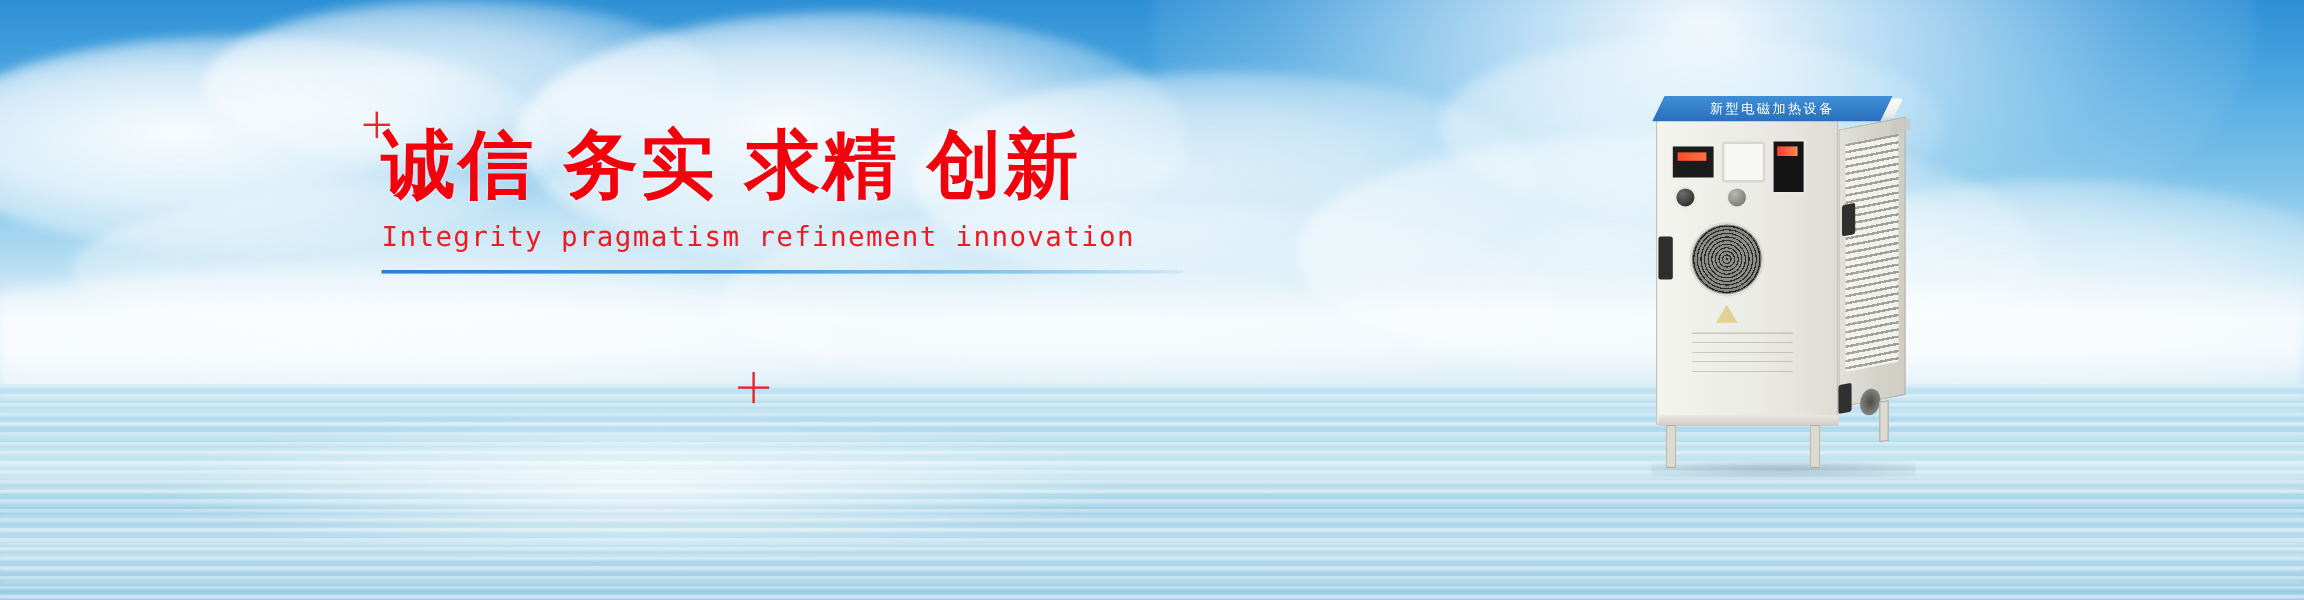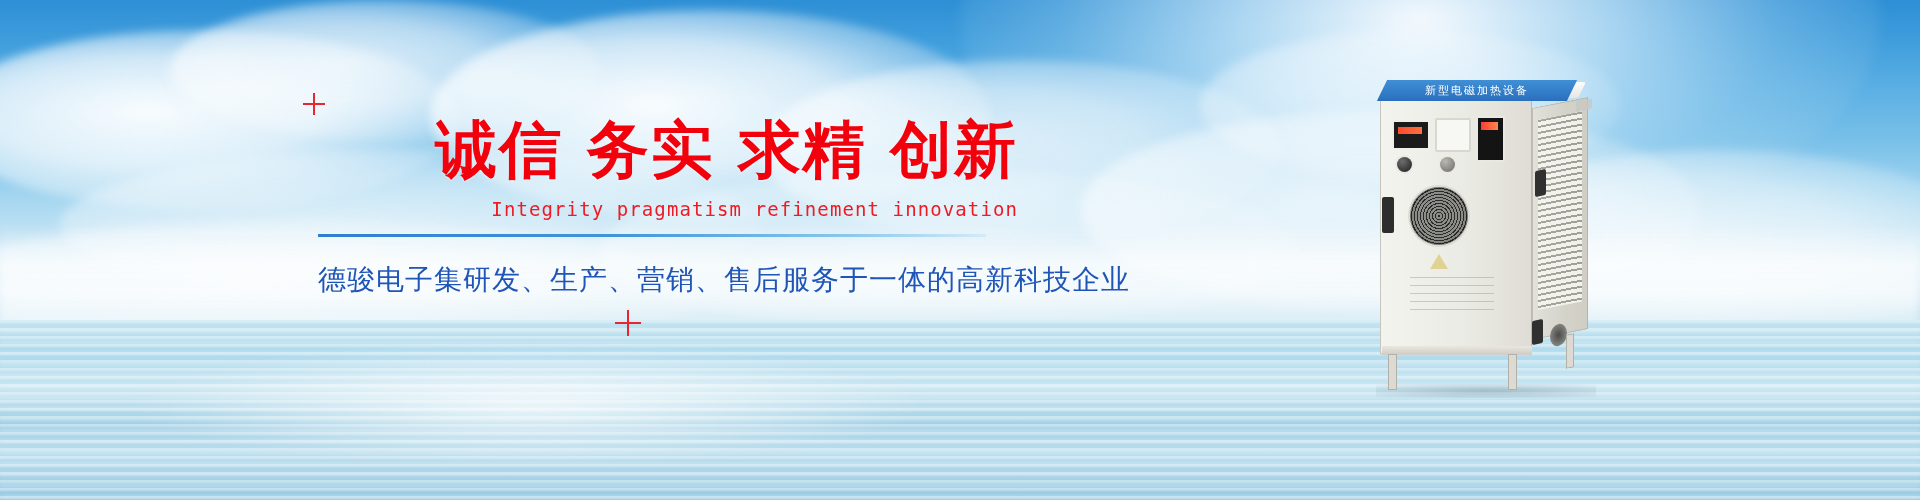--- a/index.html
+++ b/index.html
@@ -104,37 +104,36 @@
     position:absolute; left:120px; top:345px; width:820px; height:120px;
     background: radial-gradient(ellipse at center,
         rgba(255,255,255,0.75) 0%, rgba(255,255,255,0.0) 70%);
     filter: blur(8px);
   }
 
   
   .textblock {
     position: absolute;
     left: 318px;
-    top: 117px;
+    top: 104px;
     width: 700px;
-    text-align: right;
   }
   .headline {
     color: #f2000c;
     font-size: 62px;
     font-weight: 700;
     letter-spacing: 2px;
     line-height: 1.08;
     white-space: nowrap;
     font-family: "DejaVu Sans", sans-serif;
     text-shadow: 0 1px 2px rgba(255,255,255,0.55);
   }
   .subline-en {
     color: #ee1b24;
-    font-size: 19px;
+    font-size: 23px;
     letter-spacing: 1.1px;
     margin-top: 14px;
     white-space: nowrap;
     font-family: "DejaVu Sans Mono", monospace;
   }
   .divider {
     margin-top: 14px;
     height: 3px;
     width: 668px;
     background: linear-gradient(to right,
@@ -323,21 +322,20 @@
   <div class="searipple"></div>
   <div class="seaglow"></div>
 
   <div class="plus" id="plus-top"></div>
   <div class="plus" id="plus-bottom"></div>
 
   <div class="textblock">
     <div class="headline">诚信 务实 求精 创新</div>
     <div class="subline-en">Integrity  pragmatism  refinement  innovation</div>
     <div class="divider"></div>
-    <div class="bluecn">德骏电子集研发、生产、营销、售后服务于一体的高新科技企业</div>
   </div>
 
   <div class="machine">
     <div class="m-shadow"></div>
     <div class="m-topplate"></div>
     <div class="m-side"></div>
     <div class="m-vents"></div>
     <div class="m-corner"></div>
     <div class="m-front"></div>
     <div class="m-banner">

